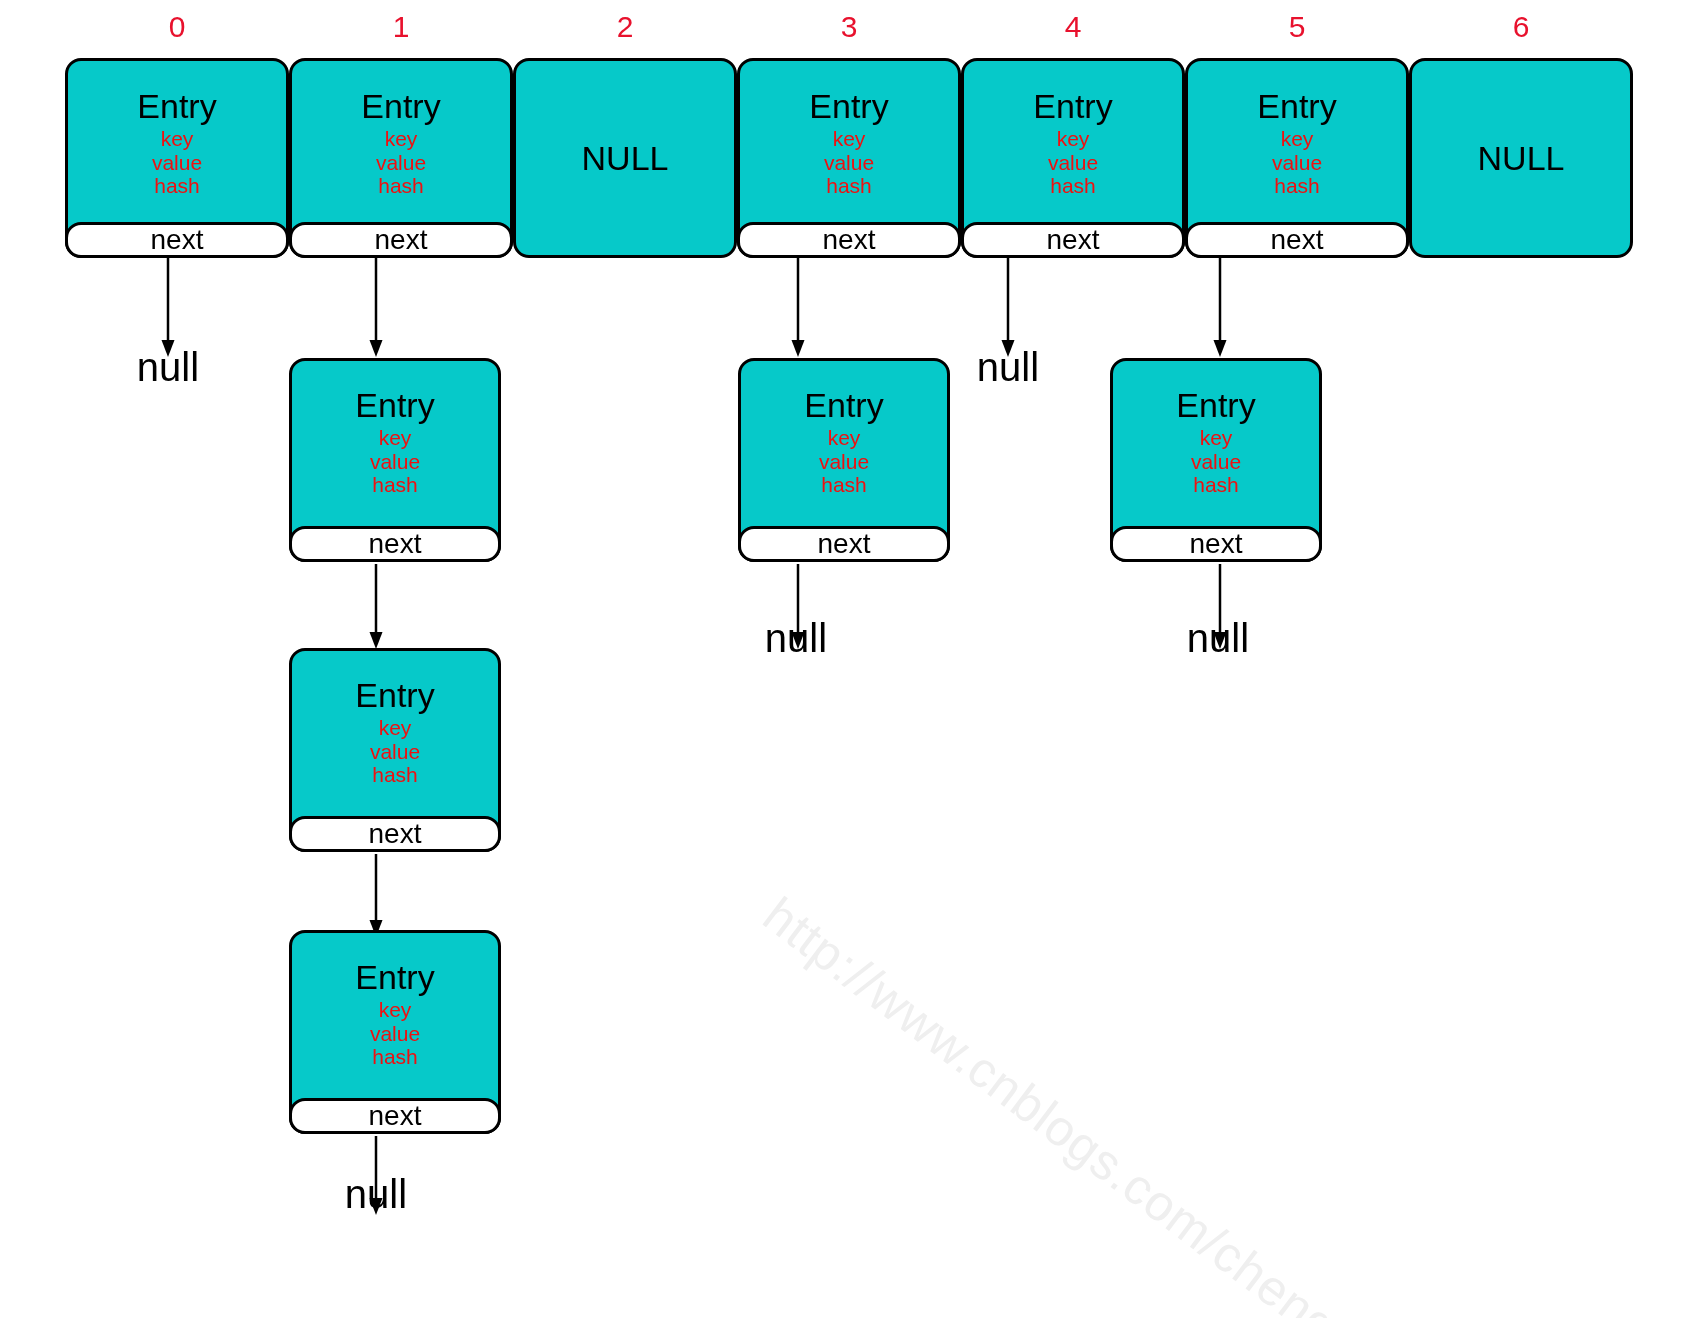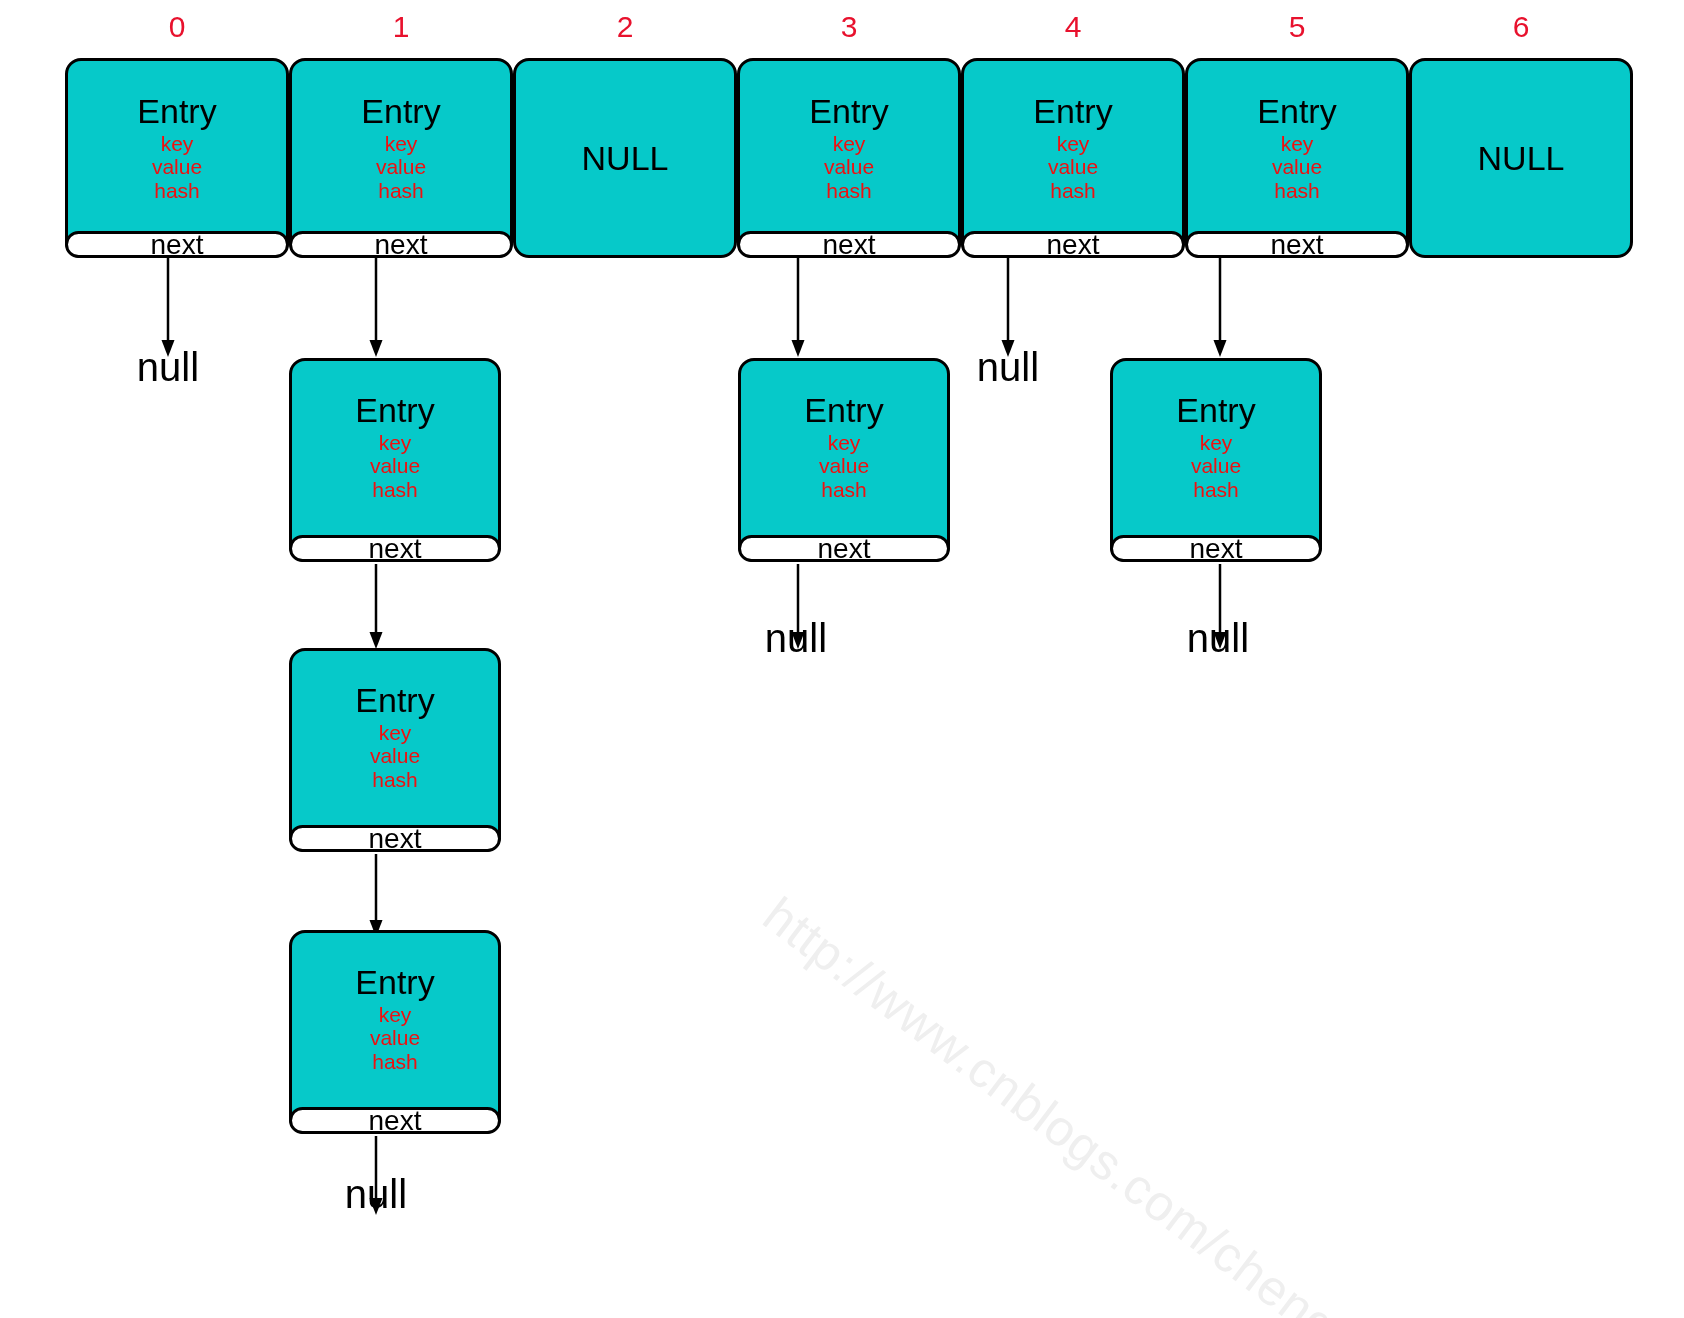--- a/index.html
+++ b/index.html
@@ -72,21 +72,21 @@
     margin-bottom: 2px;
   }
   .node .field {
     font-size: 21px;
     color: #ee1111;
     line-height: 1.12;
   }
   .node .nextbar {
     box-sizing: border-box;
     flex: 0 0 auto;
-    height: 27px;
+    height: 36px;
     margin: 0 -3px -3px -3px;
     background: #ffffff;
     border: 3px solid #000000;
     border-radius: 16px;
     display: flex;
     align-items: center;
     justify-content: center;
     font-size: 28px;
     color: #000000;
   }

